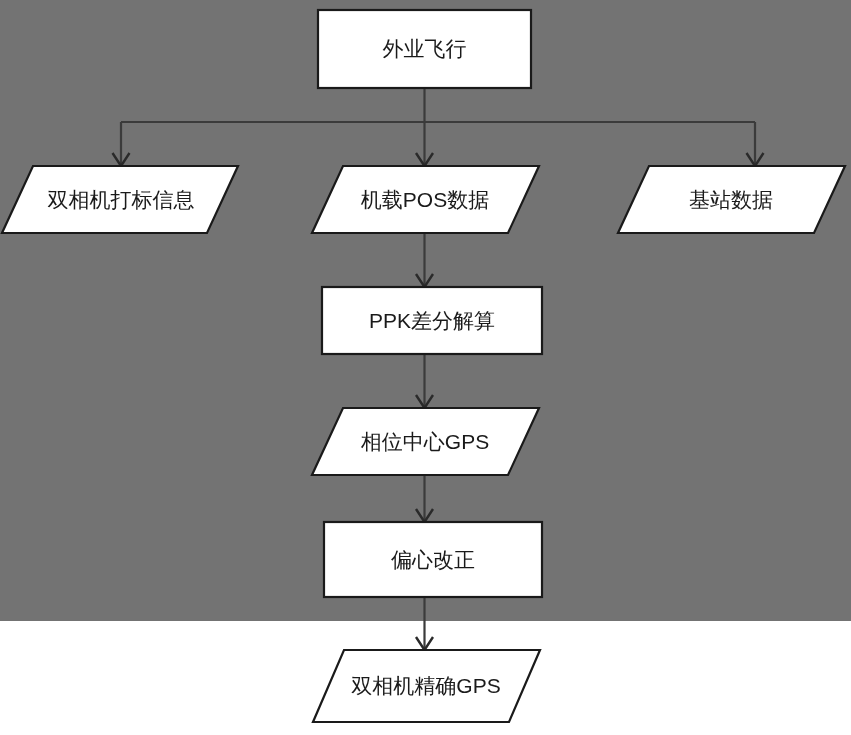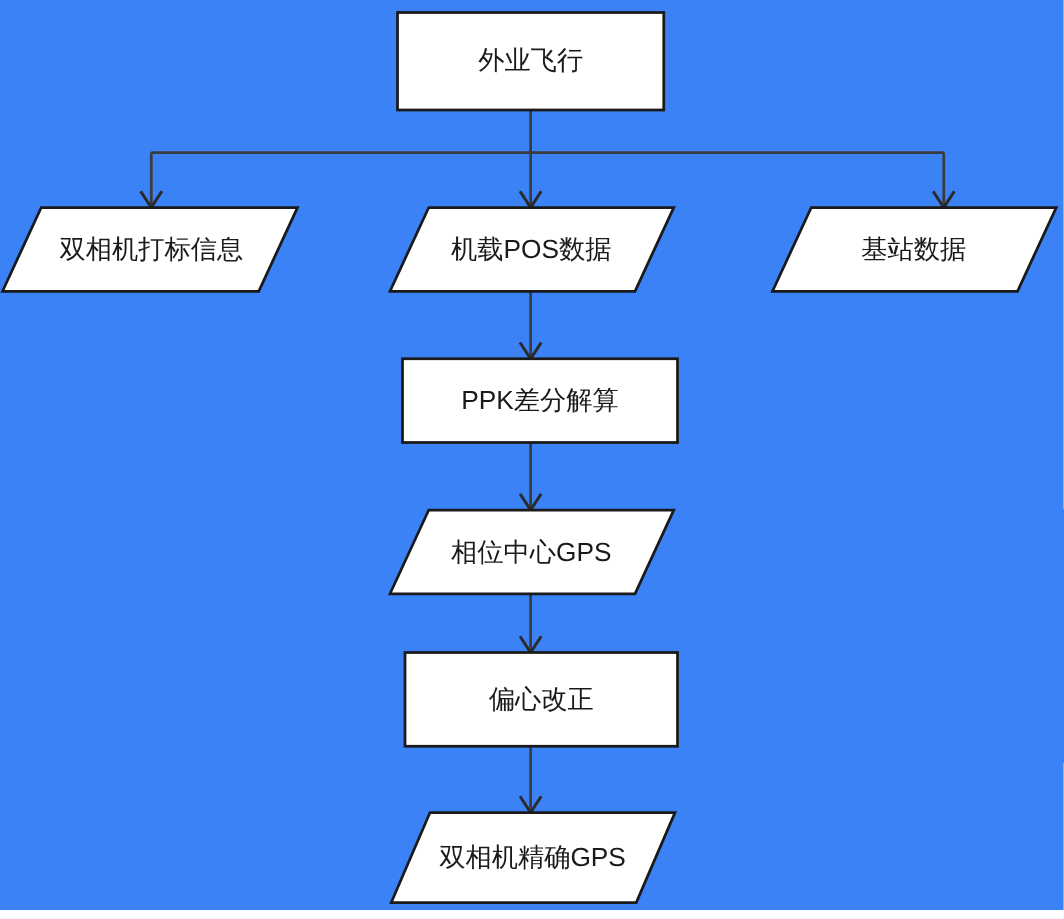--- a/index.html
+++ b/index.html
@@ -10,22 +10,22 @@
   }
   body {
     width: 851px;
     height: 735px;
     font-family: "Liberation Sans", "DejaVu Sans", sans-serif;
     overflow: hidden;
   }
   #flowchart-root {
     position: relative;
     width: 851px;
-    height: 728px;
-    background: #3b82f6;
+    height: 621px;
+    background: #737373;
   }
   svg.diagram {
     display: block;
     width: 851px;
     height: 735px;
   }
   .node-shape {
     fill: #ffffff;
     stroke: #1a1a1a;
     stroke-width: 2.2;

